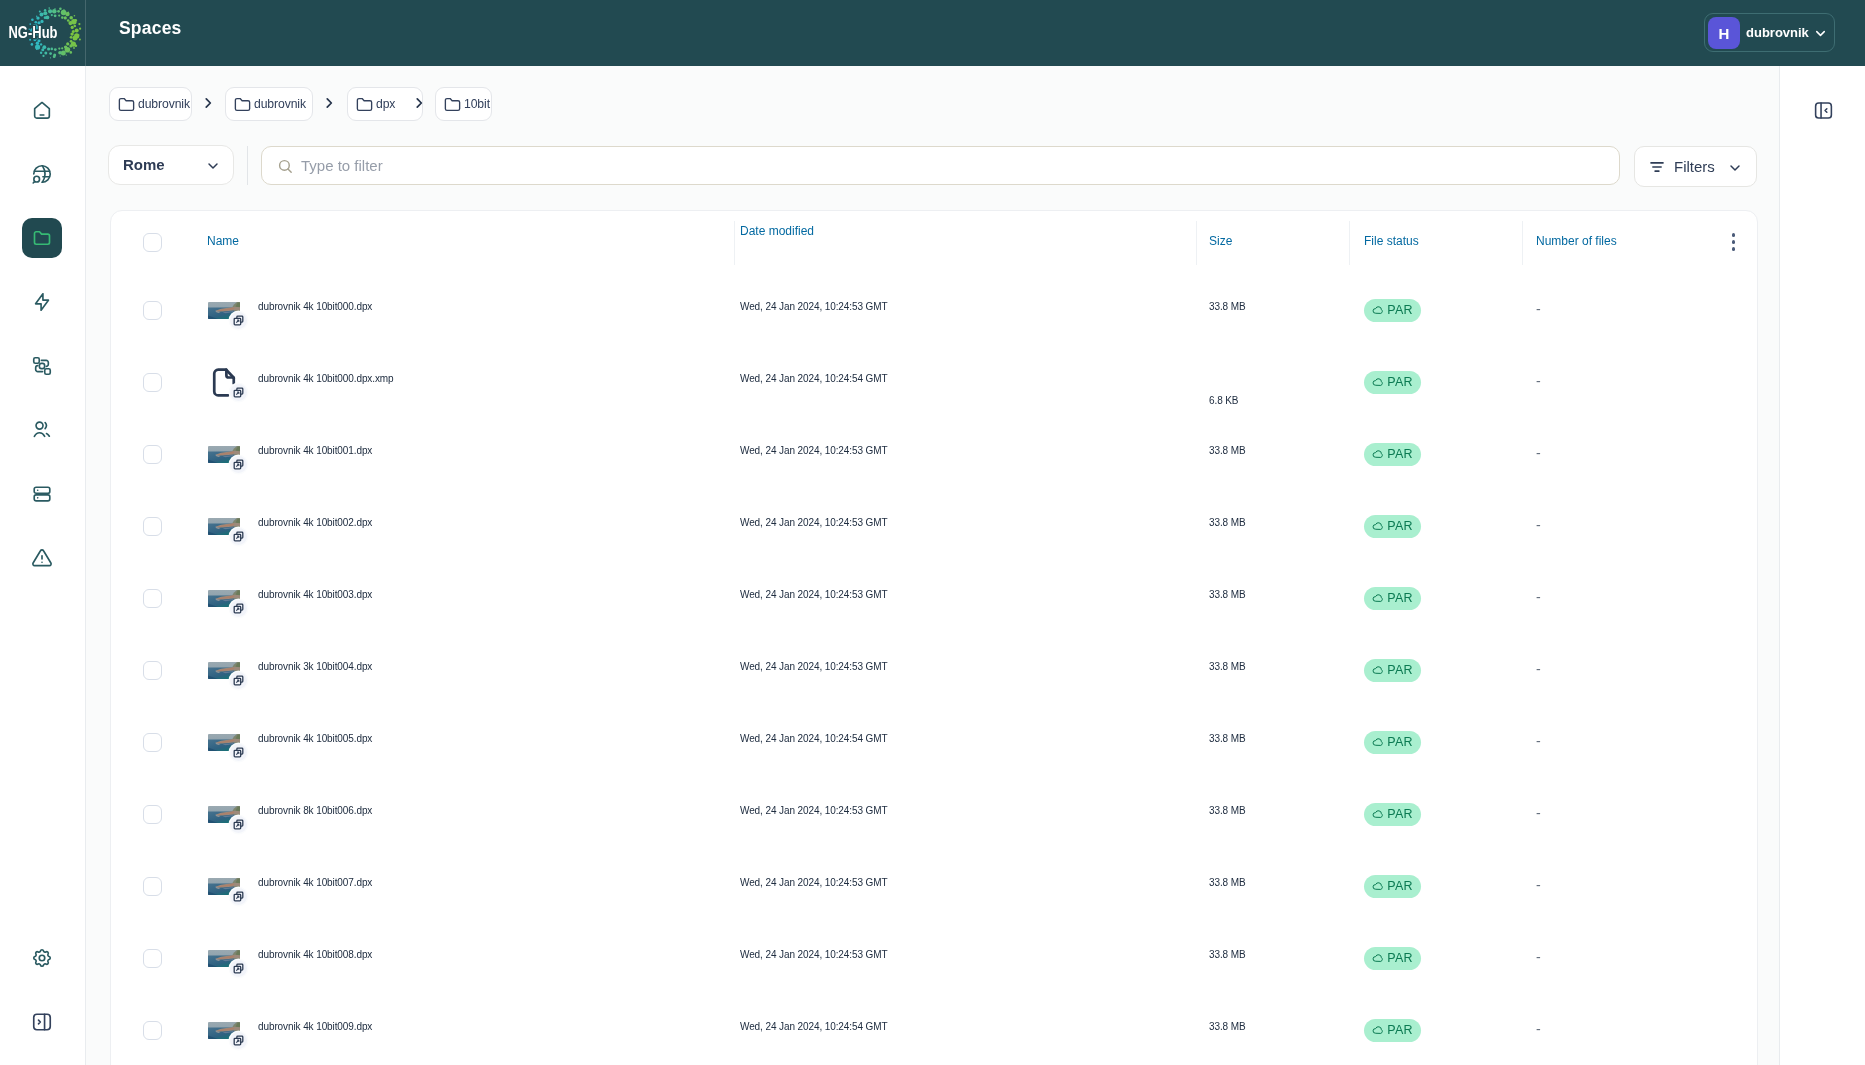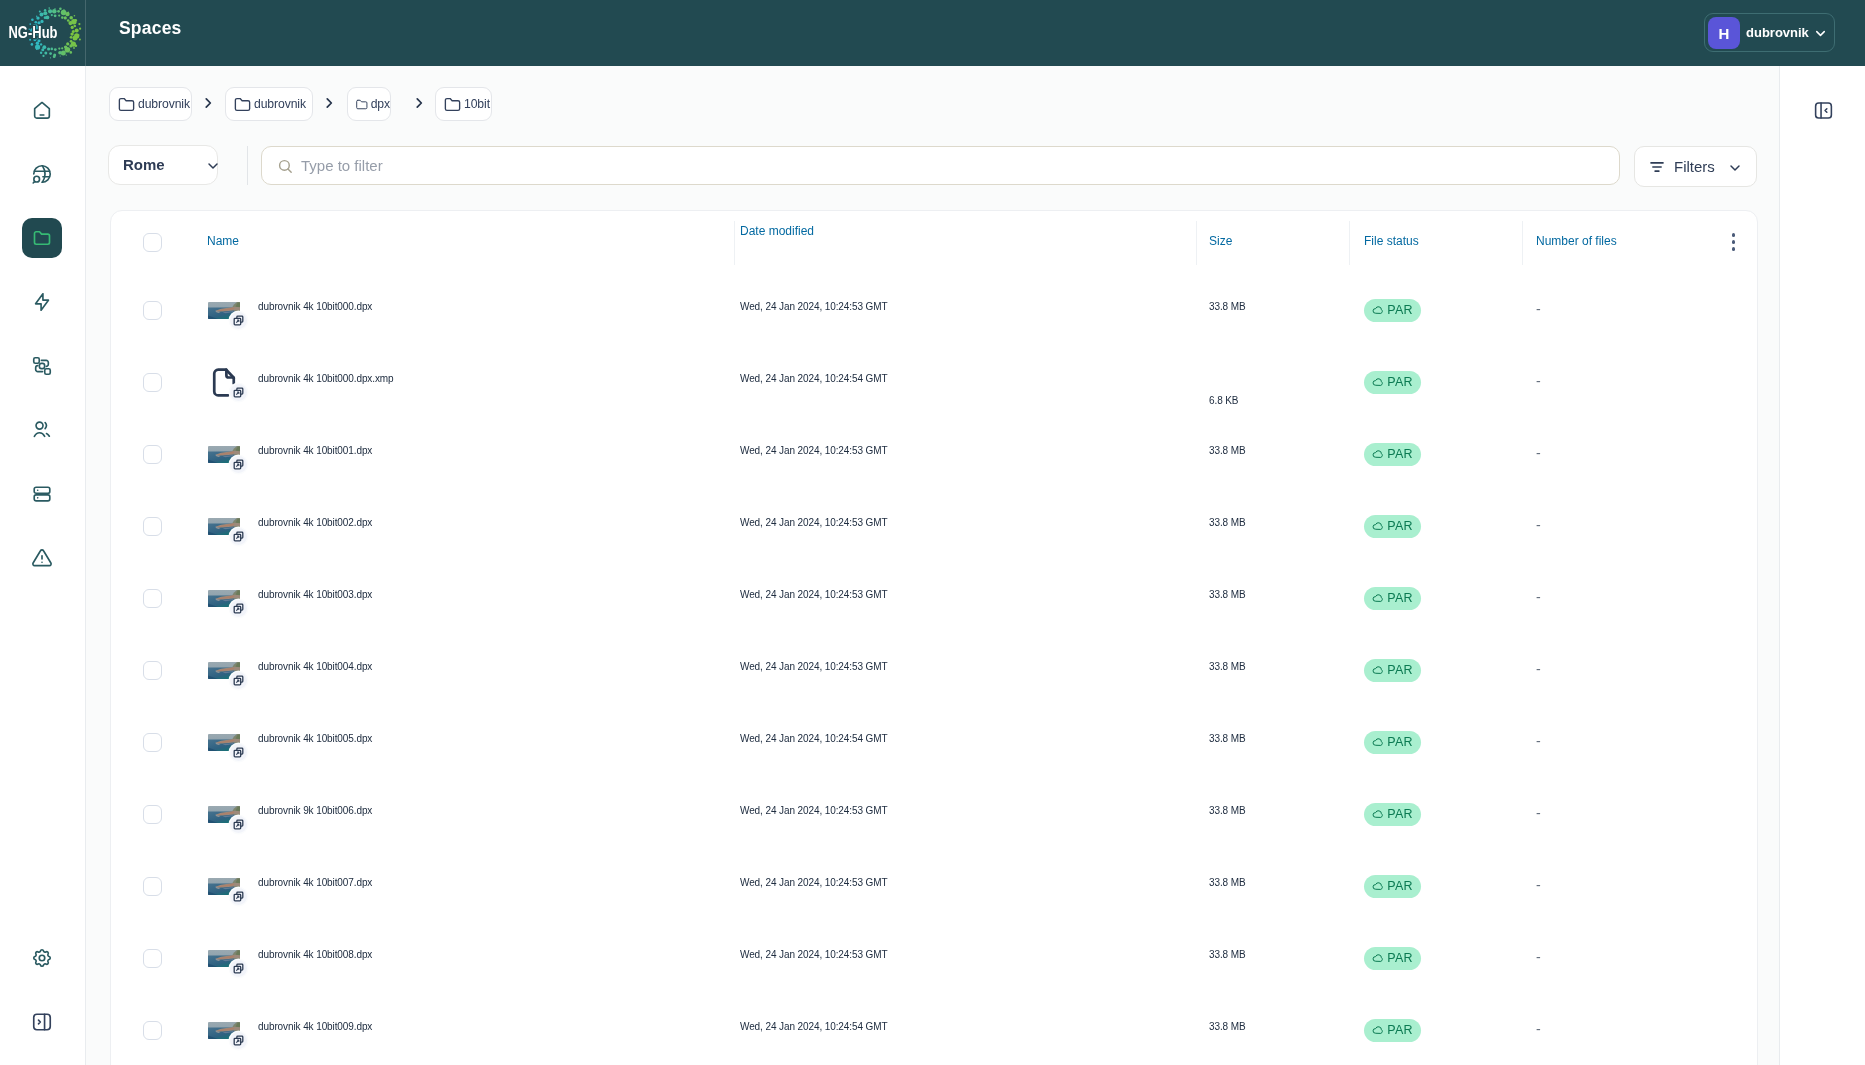--- a/index.html
+++ b/index.html
@@ -189,42 +189,42 @@
       <path d="M5 4.5h4l2.5 2.8h7.5a2 2 0 0 1 2 2v8.2a2 2 0 0 1 -2 2h-14a2 2 0 0 1 -2 -2v-11a2 2 0 0 1 2 -2"></path>
     </svg>
     <span>dubrovnik</span>
   </div>
 <div class="chip" style="left:225px;width:88px;padding-left:7px;gap:2px">
     <svg fill="none" stroke="#33415c" stroke-width="1.7" stroke-linecap="round" stroke-linejoin="round" width="19" height="19" viewBox="0 0 24 24">
       <path d="M5 4.5h4l2.5 2.8h7.5a2 2 0 0 1 2 2v8.2a2 2 0 0 1 -2 2h-14a2 2 0 0 1 -2 -2v-11a2 2 0 0 1 2 -2"></path>
     </svg>
     <span>dubrovnik</span>
   </div>
-<div class="chip" style="left:347px;width:44px;padding-left:7px;gap:2px">
+<div class="chip" style="left:347px;width:76px;padding-left:7px;gap:2px">
     <svg fill="none" stroke="#33415c" stroke-width="1.7" stroke-linecap="round" stroke-linejoin="round" width="19" height="19" viewBox="0 0 24 24">
       <path d="M5 4.5h4l2.5 2.8h7.5a2 2 0 0 1 2 2v8.2a2 2 0 0 1 -2 2h-14a2 2 0 0 1 -2 -2v-11a2 2 0 0 1 2 -2"></path>
     </svg>
     <span>dpx</span>
   </div>
 <div class="chip" style="left:435px;width:57px;padding-left:7px;gap:2px">
     <svg fill="none" stroke="#33415c" stroke-width="1.7" stroke-linecap="round" stroke-linejoin="round" width="19" height="19" viewBox="0 0 24 24">
       <path d="M5 4.5h4l2.5 2.8h7.5a2 2 0 0 1 2 2v8.2a2 2 0 0 1 -2 2h-14a2 2 0 0 1 -2 -2v-11a2 2 0 0 1 2 -2"></path>
     </svg>
     <span>10bit</span>
   </div>
 <div class="crumbsep" style="left:201px"><svg width="14" height="14" viewBox="0 0 24 24" fill="none" stroke="#27354c" stroke-width="3" stroke-linecap="round" stroke-linejoin="round">
       <path d="M9 5l7 7-7 7"></path>
     </svg></div>
 <div class="crumbsep" style="left:322px"><svg width="14" height="14" viewBox="0 0 24 24" fill="none" stroke="#27354c" stroke-width="3" stroke-linecap="round" stroke-linejoin="round">
       <path d="M9 5l7 7-7 7"></path>
     </svg></div>
 <div class="crumbsep" style="left:412px"><svg width="14" height="14" viewBox="0 0 24 24" fill="none" stroke="#27354c" stroke-width="3" stroke-linecap="round" stroke-linejoin="round">
       <path d="M9 5l7 7-7 7"></path>
     </svg></div>
-<div class="abs" style="left:108px;top:145px;width:110px;height:40px;background:#fff;border:1px solid #e8e8e6;border-radius:12px">
+<div class="abs" style="left:108px;top:145px;width:126px;height:40px;background:#fff;border:1px solid #e8e8e6;border-radius:12px">
 <span class="abs" style="left:14px;top:10px;color:#2e3c55;font-size:15px;font-weight:bold">Rome</span>
 <span class="abs" style="left:96px;top:12px"><svg width="16" height="16" viewBox="0 0 24 24" fill="none" stroke="#2e3c55" stroke-width="2.2" stroke-linecap="round" stroke-linejoin="round">
         <path d="M6 9l6 6 6-6"></path>
       </svg></span>
 </div>
 <div class="abs" style="left:247px;top:146px;width:1px;height:39px;background:#e2e5e8"></div>
 <div class="abs" style="left:261px;top:146px;width:1359px;height:39px;background:#fff;border:1px solid #ddd9cc;border-radius:10px">
 <svg class="abs" style="left:15px;top:11px" width="17" height="17" viewBox="0 0 24 24" fill="none" stroke="#a5a08e" stroke-width="2" stroke-linecap="round">
       <circle cx="10.5" cy="10.5" r="6.8"></circle>
       <path d="M15.5 15.5L20 20"></path>
@@ -490,21 +490,21 @@
   </div>
 <div class="abs" style="left:239px;top:680.5px">
     <div style="position:absolute;left:-9px;top:-9px;width:17px;height:17px;border-radius:50%;background:#f2f4fa;box-shadow:0 0 0 1.5px #fbfcfd;display:flex;align-items:center;justify-content:center">
 <svg width="11" height="11" viewBox="0 0 12 12" fill="none" stroke="#2b3a52" stroke-width="1.4" stroke-linejoin="round">
 <path d="M4.2 3.6 V2.2 a0.9 0.9 0 0 1 0.9 -0.9 h4.7 a0.9 0.9 0 0 1 0.9 0.9 v4.7 a0.9 0.9 0 0 1 -0.9 0.9 H8.4"></path>
 <rect x="1.3" y="3.6" width="7.1" height="7.1" rx="0.9"></rect>
 <path d="M3.6 8.4 L6.4 5.6 M6.4 5.6 H4.6 M6.4 5.6 V7.4" stroke-width="1.2"></path>
 </svg>
     </div>
   </div>
-<div class="cell txt" style="left:258px;top:661px">dubrovnik 4k 10bit004.dpx</div>
+<div class="cell txt" style="left:258px;top:661px">dubrovnik 3k 10bit004.dpx</div>
 <div class="cell txt" style="left:740px;top:661px">Wed, 24 Jan 2024, 10:24:53 GMT</div>
 <div class="cell txt" style="left:1209px;top:661px">33.8 MB</div>
 <div class="badge" style="top:658.5px">
     <svg width="12" height="12" viewBox="0 0 24 24" fill="none" stroke="#0b7a52" stroke-width="2" stroke-linecap="round" stroke-linejoin="round">
       <path d="M6.7 18.5a4.6 4.6 0 1 1 .44 -9.18a6.1 6.1 0 0 1 11.76 2.1a4.1 4.1 0 0 1 -.6 7.08z"></path>
     </svg>
     <span>PAR</span>
   </div>
 <div class="cell" style="left:1536px;top:661px;color:#66707e;font-size:14.2px">-</div>
 <div class="cb" style="left:143px;top:732.5px"></div>
@@ -580,21 +580,21 @@
   </div>
 <div class="abs" style="left:239px;top:824.5px">
     <div style="position:absolute;left:-9px;top:-9px;width:17px;height:17px;border-radius:50%;background:#f2f4fa;box-shadow:0 0 0 1.5px #fbfcfd;display:flex;align-items:center;justify-content:center">
 <svg width="11" height="11" viewBox="0 0 12 12" fill="none" stroke="#2b3a52" stroke-width="1.4" stroke-linejoin="round">
 <path d="M4.2 3.6 V2.2 a0.9 0.9 0 0 1 0.9 -0.9 h4.7 a0.9 0.9 0 0 1 0.9 0.9 v4.7 a0.9 0.9 0 0 1 -0.9 0.9 H8.4"></path>
 <rect x="1.3" y="3.6" width="7.1" height="7.1" rx="0.9"></rect>
 <path d="M3.6 8.4 L6.4 5.6 M6.4 5.6 H4.6 M6.4 5.6 V7.4" stroke-width="1.2"></path>
 </svg>
     </div>
   </div>
-<div class="cell txt" style="left:258px;top:805px">dubrovnik 9k 10bit006.dpx</div>
+<div class="cell txt" style="left:258px;top:805px">dubrovnik 8k 10bit006.dpx</div>
 <div class="cell txt" style="left:740px;top:805px">Wed, 24 Jan 2024, 10:24:53 GMT</div>
 <div class="cell txt" style="left:1209px;top:805px">33.8 MB</div>
 <div class="badge" style="top:802.5px">
     <svg width="12" height="12" viewBox="0 0 24 24" fill="none" stroke="#0b7a52" stroke-width="2" stroke-linecap="round" stroke-linejoin="round">
       <path d="M6.7 18.5a4.6 4.6 0 1 1 .44 -9.18a6.1 6.1 0 0 1 11.76 2.1a4.1 4.1 0 0 1 -.6 7.08z"></path>
     </svg>
     <span>PAR</span>
   </div>
 <div class="cell" style="left:1536px;top:805px;color:#66707e;font-size:14.2px">-</div>
 <div class="cb" style="left:143px;top:876.5px"></div>

